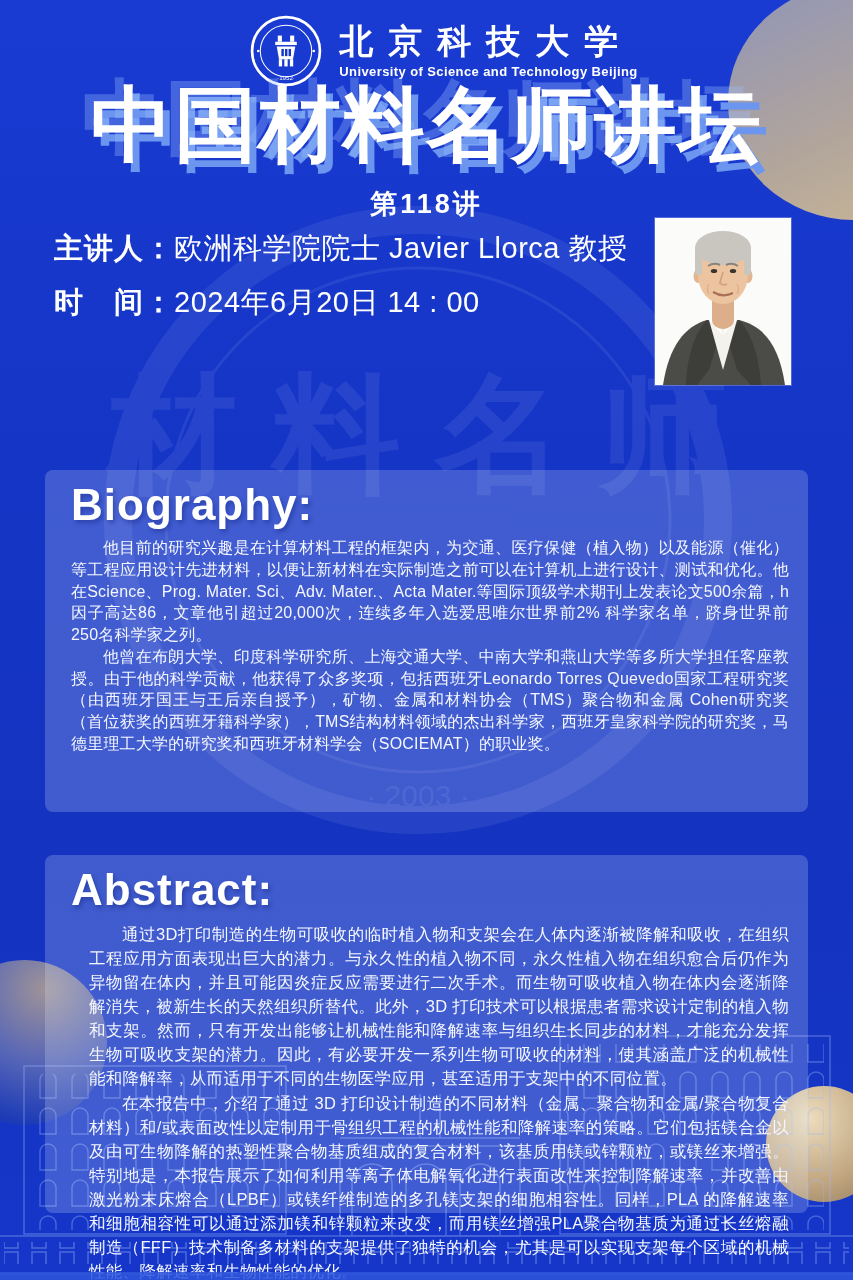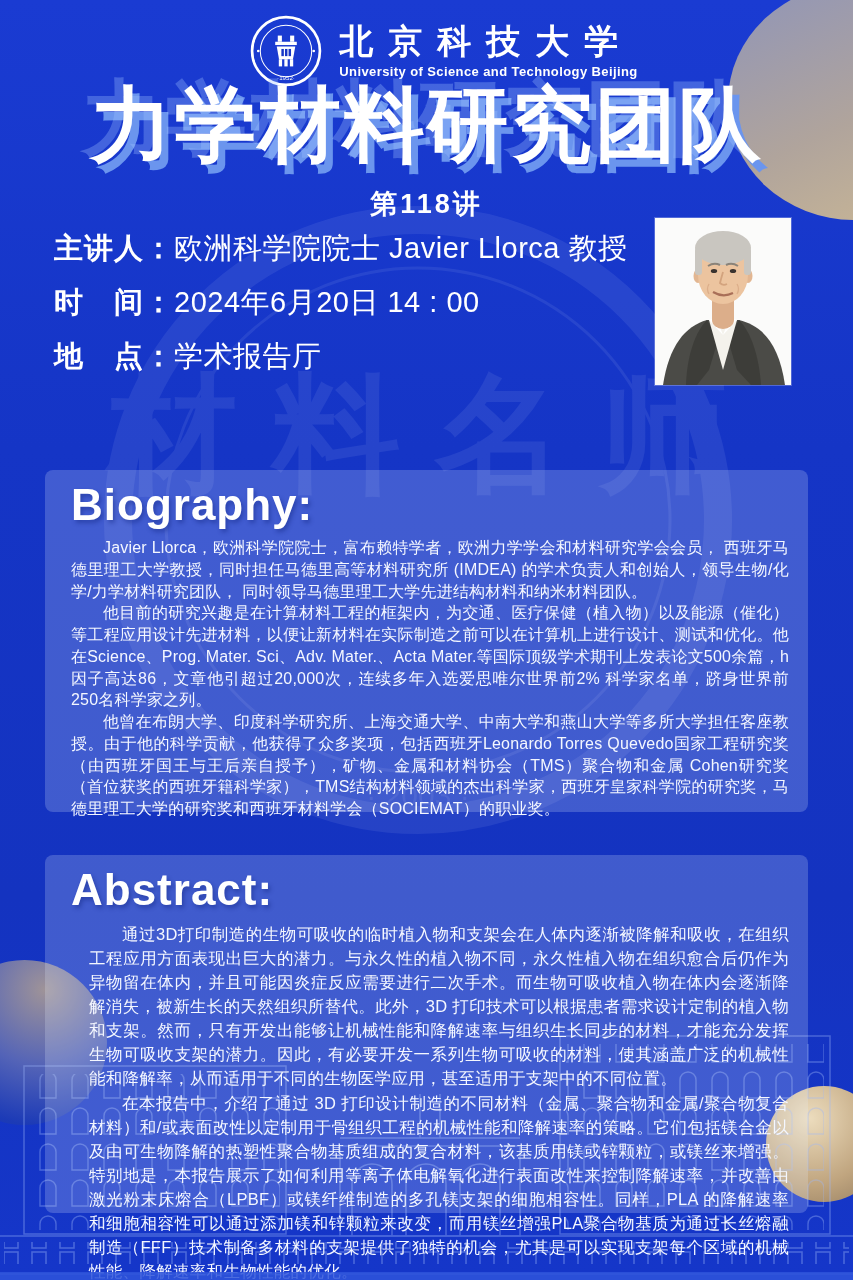--- a/index.html
+++ b/index.html
@@ -118,32 +118,29 @@
         <circle cx="63" cy="36" r="1.3" fill="#ffffff"></circle>
         <text x="36" y="64" text-anchor="middle" font-size="6" fill="#ffffff">·1952·</text>
       </svg>
     </span>
     <div class="uni-names">
       <div class="uni-cn">北京科技大学</div>
       <div class="uni-en">University of Science and Technology Beijing</div>
     </div>
   </header>
 
-  <h1 class="main-title">力学材料研究团队</h1>
+  <h1 class="main-title">中国材料名师讲坛</h1>
   <div class="session">第118讲</div>
 
   <section class="info">
     <div class="info-row">
       <span class="info-label">主讲人：</span><span class="info-value">欧洲科学院院士 Javier Llorca 教授</span>
     </div>
     <div class="info-row">
       <span class="info-label">时　间：</span><span class="info-value">2024年6月20日 14 : 00</span>
-    </div>
-    <div class="info-row">
-      <span class="info-label">地　点：</span><span class="info-value">学术报告厅</span>
     </div>
   </section>
 
   <div class="photo">
     <svg width="136" height="167" viewBox="0 0 136 167">
       <rect width="136" height="167" fill="#fbfbfa"></rect>
       <path d="M8,167 C14,128 30,108 52,102 L84,102 C108,108 124,126 130,167 Z" fill="#4b4b47"></path>
       <path d="M52,102 L63,122 L54,152 L42,167 L31,167 C32,138 40,114 52,102 Z" fill="#3d3d39"></path>
       <path d="M84,102 L73,122 L82,152 L96,167 L106,167 C104,138 96,114 84,102 Z" fill="#3d3d39"></path>
       <path d="M54,102 L68,152 L82,102 Z" fill="#f4f2ec"></path>
@@ -162,21 +159,20 @@
       <ellipse cx="78" cy="53" rx="3.2" ry="2.1" fill="#3a332f"></ellipse>
       <path d="M68,54 q-2,7 -3,11 q3,3 7,1" stroke="#d3a37e" stroke-width="1.8" fill="none"></path>
       <path d="M58,74 q10,6 20,1" stroke="#a96f58" stroke-width="2.2" fill="none"></path>
       <path d="M54,66 q-3,5 0,10" stroke="#dcae8a" stroke-width="1.3" fill="none"></path>
       <path d="M82,66 q3,5 0,10" stroke="#dcae8a" stroke-width="1.3" fill="none"></path>
     </svg>
   </div>
 
   <section class="card bio">
     <h2>Biography:</h2>
-    <p>Javier Llorca，欧洲科学院院士，富布赖特学者，欧洲力学学会和材料研究学会会员， 西班牙马德里理工大学教授，同时担任马德里高等材料研究所 (IMDEA) 的学术负责人和创始人，领导生物/化学/力学材料研究团队， 同时领导马德里理工大学先进结构材料和纳米材料团队。</p>
     <p>他目前的研究兴趣是在计算材料工程的框架内，为交通、医疗保健（植入物）以及能源（催化）等工程应用设计先进材料，以便让新材料在实际制造之前可以在计算机上进行设计、测试和优化。他在Science、Prog. Mater. Sci、Adv. Mater.、Acta Mater.等国际顶级学术期刊上发表论文500余篇，h因子高达86，文章他引超过20,000次，连续多年入选爱思唯尔世界前2% 科学家名单，跻身世界前250名科学家之列。</p>
     <p>他曾在布朗大学、印度科学研究所、上海交通大学、中南大学和燕山大学等多所大学担任客座教授。由于他的科学贡献，他获得了众多奖项，包括西班牙Leonardo Torres Quevedo国家工程研究奖（由西班牙国王与王后亲自授予），矿物、金属和材料协会（TMS）聚合物和金属 Cohen研究奖（首位获奖的西班牙籍科学家），TMS结构材料领域的杰出科学家，西班牙皇家科学院的研究奖，马德里理工大学的研究奖和西班牙材料学会（SOCIEMAT）的职业奖。</p>
   </section>
 
   <section class="card abs">
     <h2>Abstract:</h2>
     <p>通过3D打印制造的生物可吸收的临时植入物和支架会在人体内逐渐被降解和吸收，在组织工程应用方面表现出巨大的潜力。与永久性的植入物不同，永久性植入物在组织愈合后仍作为异物留在体内，并且可能因炎症反应需要进行二次手术。而生物可吸收植入物在体内会逐渐降解消失，被新生长的天然组织所替代。此外，3D 打印技术可以根据患者需求设计定制的植入物和支架。然而，只有开发出能够让机械性能和降解速率与组织生长同步的材料，才能充分发挥生物可吸收支架的潜力。因此，有必要开发一系列生物可吸收的材料，使其涵盖广泛的机械性能和降解率，从而适用于不同的生物医学应用，甚至适用于支架中的不同位置。</p>
     <p>在本报告中，介绍了通过 3D 打印设计制造的不同材料（金属、聚合物和金属/聚合物复合材料）和/或表面改性以定制用于骨组织工程的机械性能和降解速率的策略。它们包括镁合金以及由可生物降解的热塑性聚合物基质组成的复合材料，该基质用镁或锌颗粒，或镁丝来增强。特别地是，本报告展示了如何利用等离子体电解氧化进行表面改性来控制降解速率，并改善由激光粉末床熔合（LPBF）或镁纤维制造的多孔镁支架的细胞相容性。同样，PLA 的降解速率和细胞相容性可以通过添加镁和锌颗粒来改变，而用镁丝增强PLA聚合物基质为通过长丝熔融制造（FFF）技术制备多材料的支架提供了独特的机会，尤其是可以实现支架每个区域的机械性能、降解速率和生物性能的优化。</p>
   </section>
 

